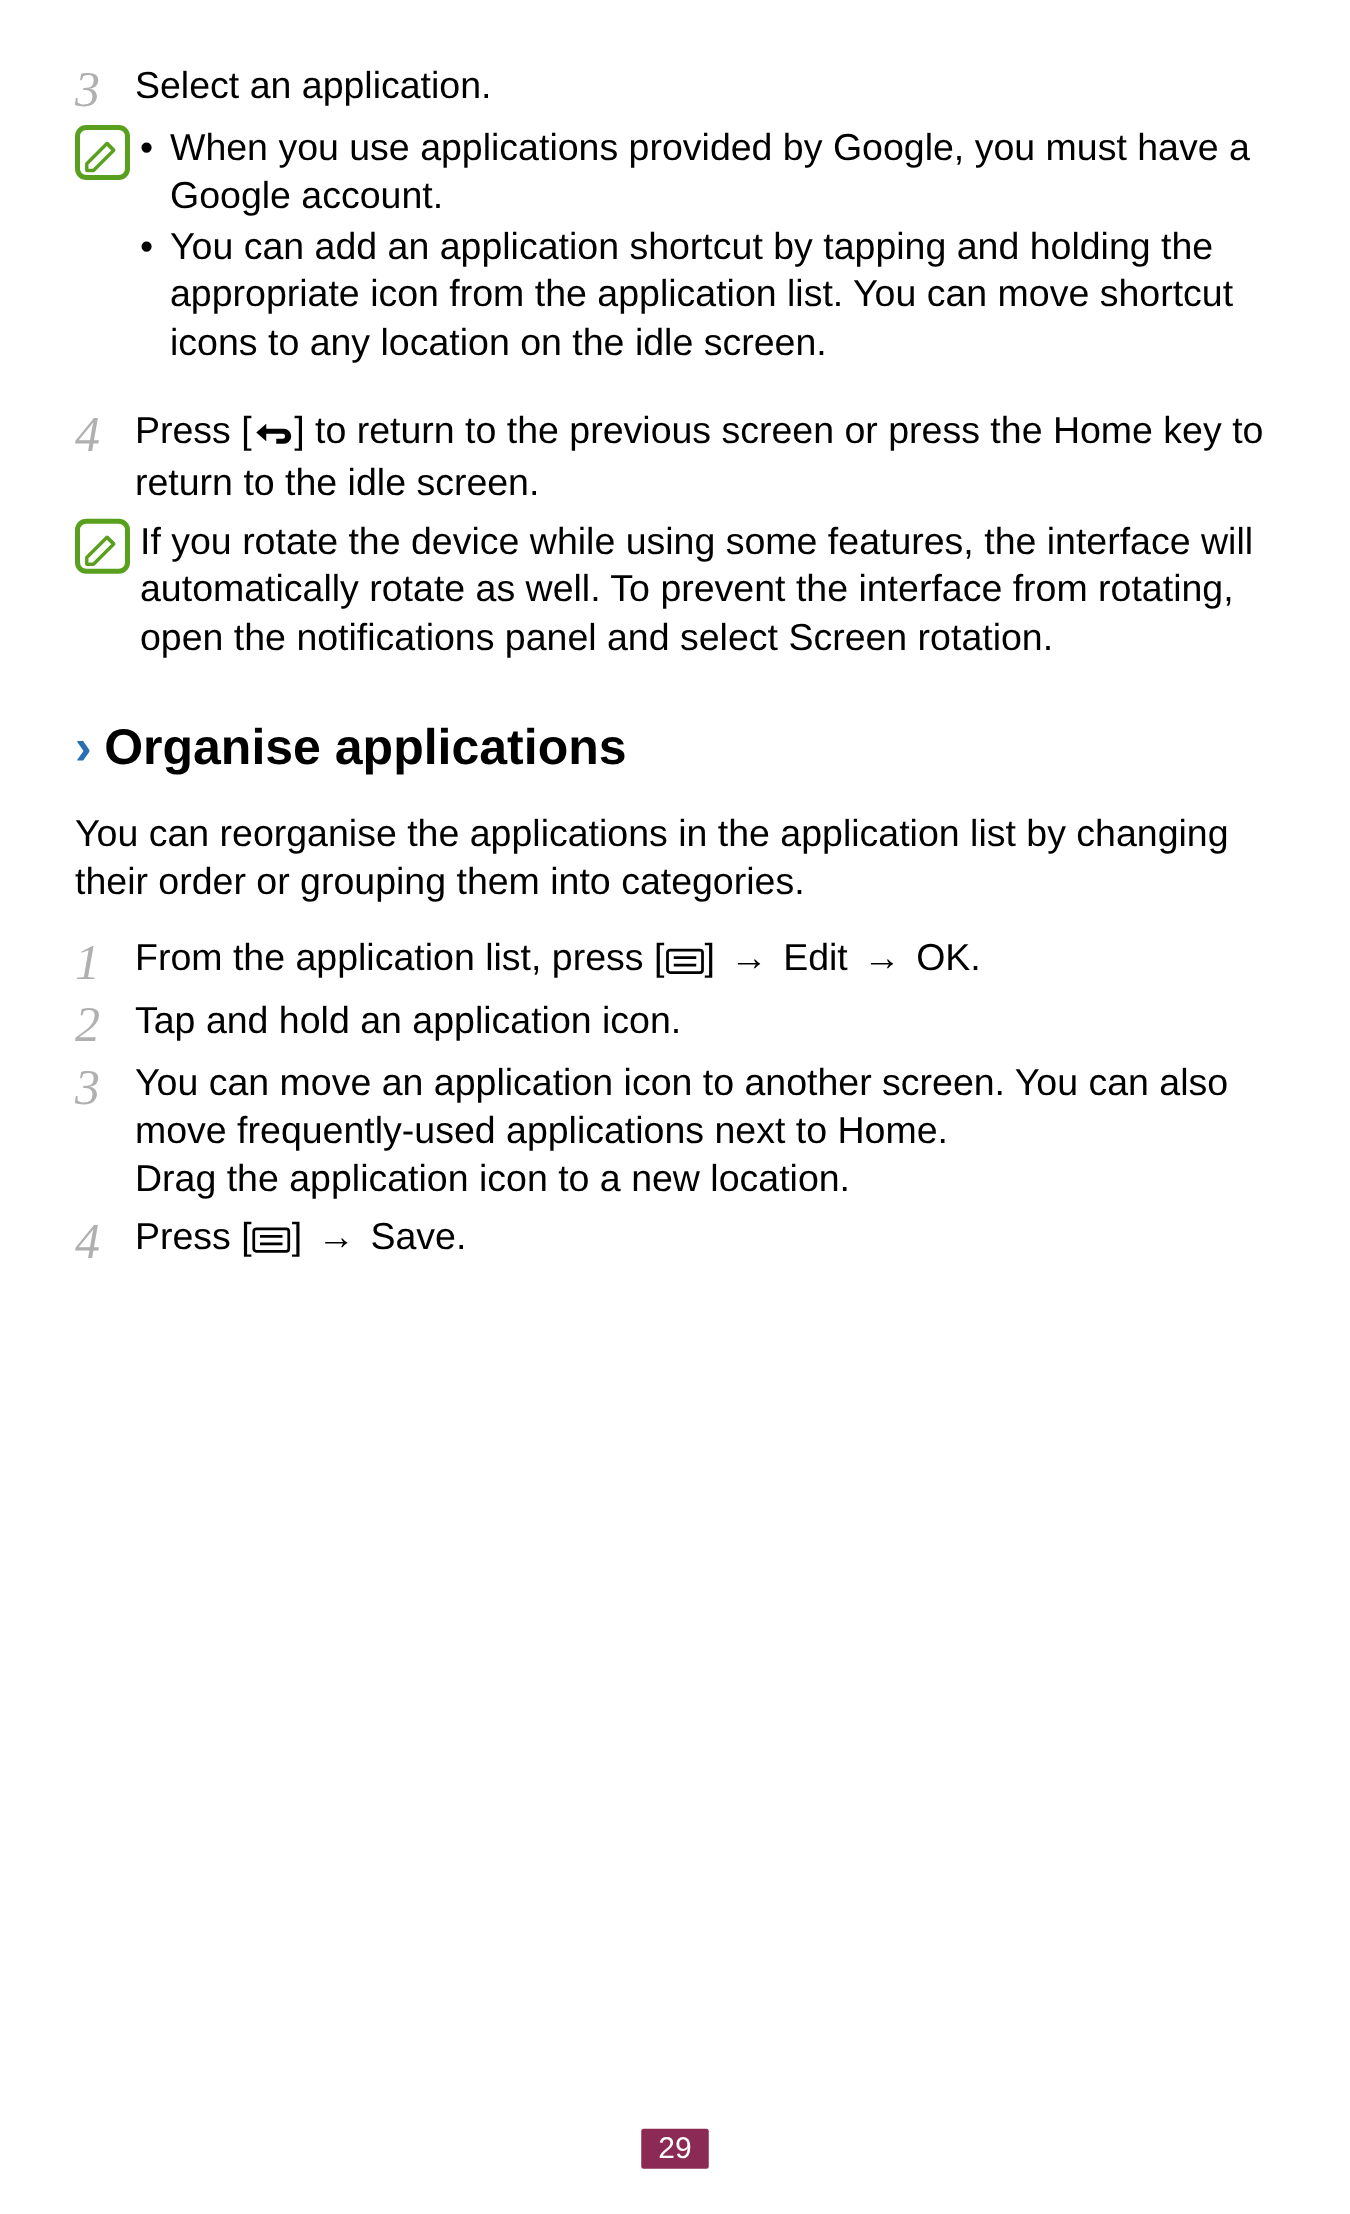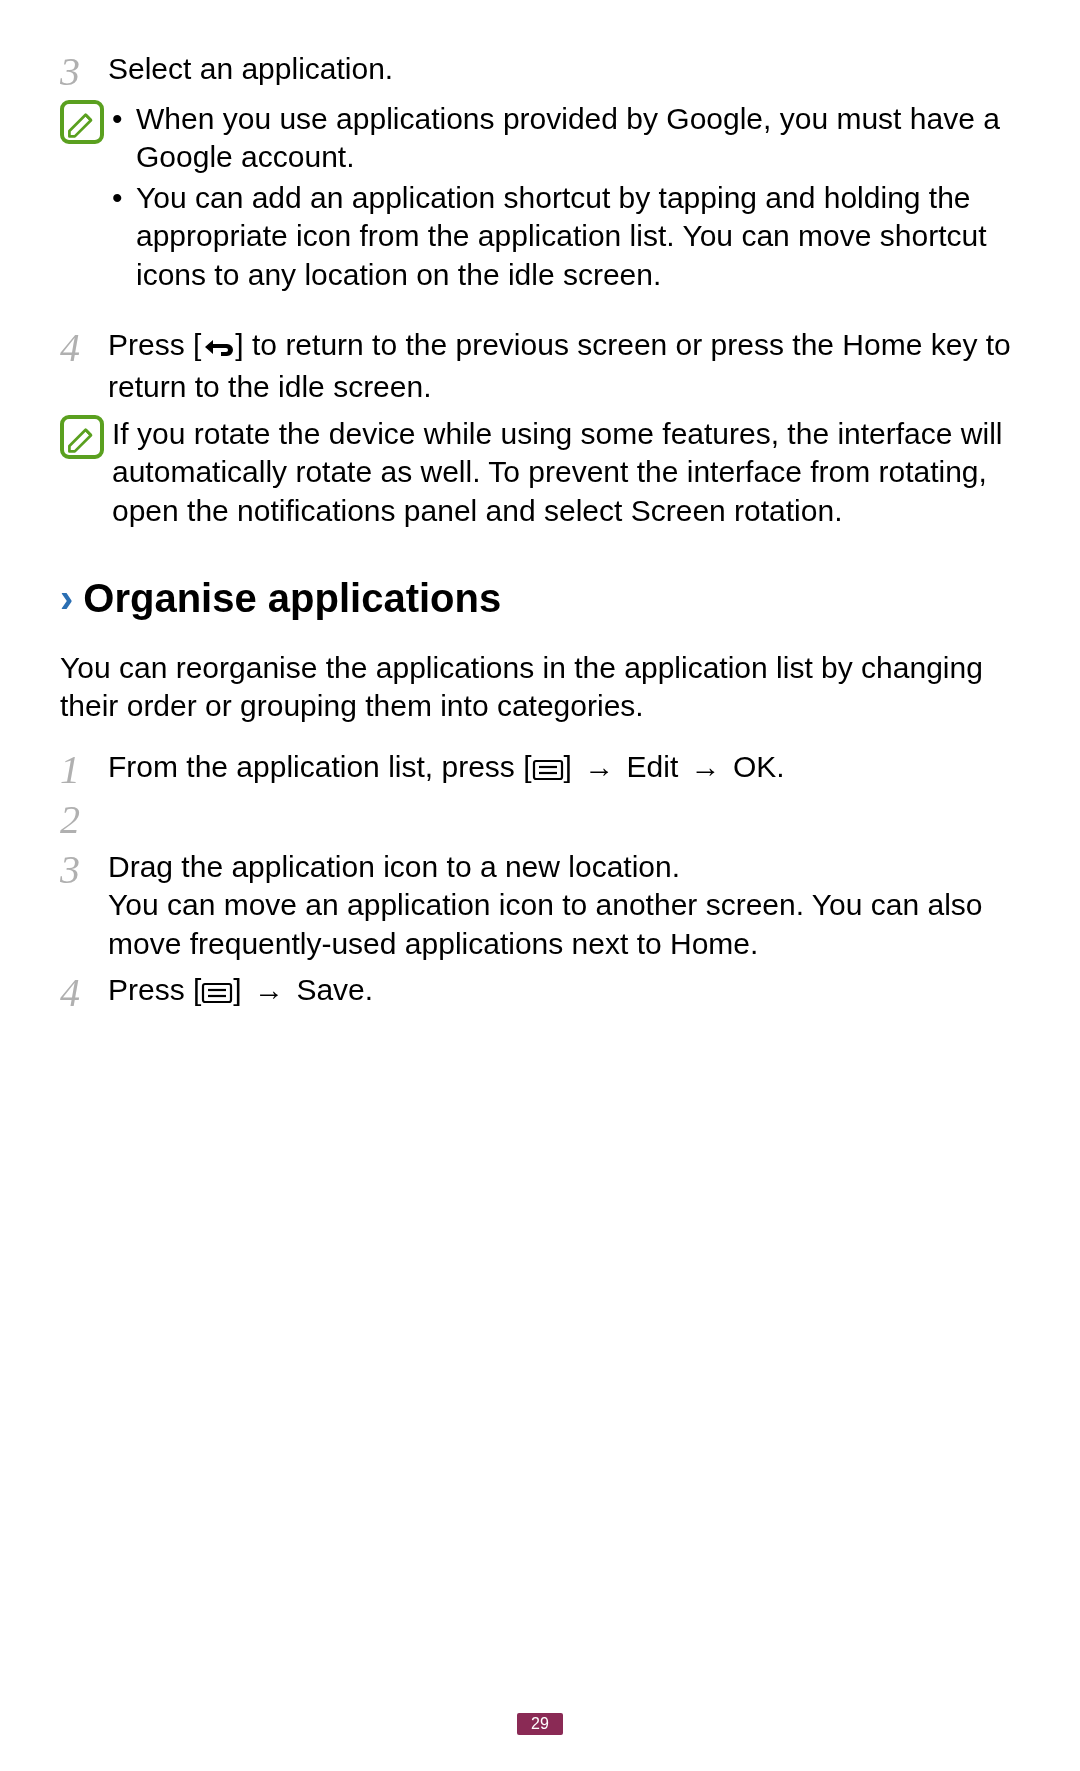--- a/index.html
+++ b/index.html
@@ -54,21 +54,21 @@
     font-family: Georgia, "Times New Roman", serif;
     font-style: italic;
     color: #8a2a55;
     font-size: 22px;
     margin-bottom: 6px;
   }
   .page-badge {
     display: inline-block;
     background: #8a2a55;
     color: #fff;
-    font-size: 16px;
+    font-size: 24px;
     padding: 2px 14px;
     border-radius: 2px;
     font-family: Arial, sans-serif;
     text-align: center;
   }
 </style>
 </head>
 <body>
 
 <div class="row">
@@ -134,29 +134,30 @@
     <span>From the application list, press [</span><span class="inline-icon"><svg width="32" height="22" viewBox="0 0 32 22">
           <rect x="2" y="2" width="28" height="18" rx="2" fill="none" stroke="#000" stroke-width="2.2"></rect>
           <line x1="7" y1="8" x2="25" y2="8" stroke="#000" stroke-width="2.2"></line>
           <line x1="7" y1="14" x2="25" y2="14" stroke="#000" stroke-width="2.2"></line>
         </svg></span><span>] </span><span class="arrow">→</span> <span class="b">Edit</span> <span class="arrow">→</span> <span class="b">OK</span><span>.</span>
   </div>
 </div>
 
 <div class="row" style="margin-top:8px;">
   <div class="num">2</div>
+  <div class="body-col">Tap and hold an application icon.</div>
 </div>
 
 <div class="row" style="margin-top:8px;">
   <div class="num">3</div>
   <div class="body-col">
-    <div>Drag the application icon to a new location.</div>
     <div>
       <span>You can move an application icon to another screen. You can also move frequently-used applications next to </span><span class="b">Home</span><span>.</span>
     </div>
+    <div>Drag the application icon to a new location.</div>
   </div>
 </div>
 
 <div class="row" style="margin-top:8px;">
   <div class="num">4</div>
   <div class="body-col">
     <span>Press [</span><span class="inline-icon"><svg width="32" height="22" viewBox="0 0 32 22">
           <rect x="2" y="2" width="28" height="18" rx="2" fill="none" stroke="#000" stroke-width="2.2"></rect>
           <line x1="7" y1="8" x2="25" y2="8" stroke="#000" stroke-width="2.2"></line>
           <line x1="7" y1="14" x2="25" y2="14" stroke="#000" stroke-width="2.2"></line>

